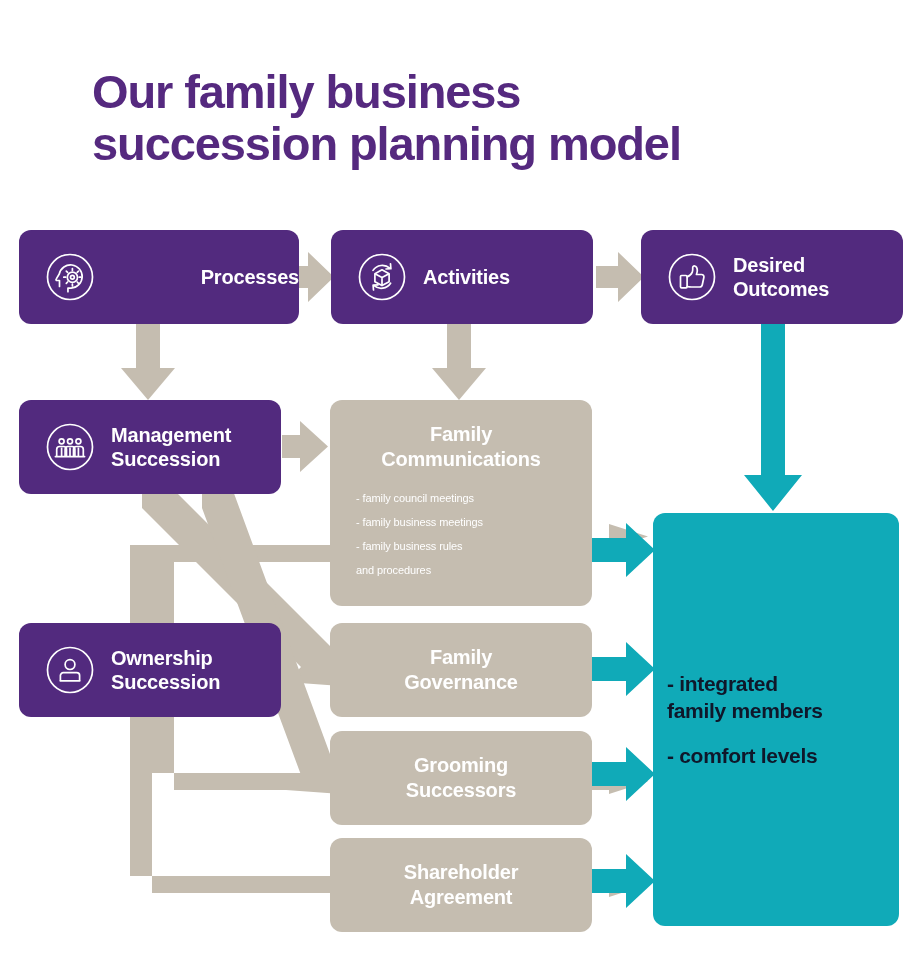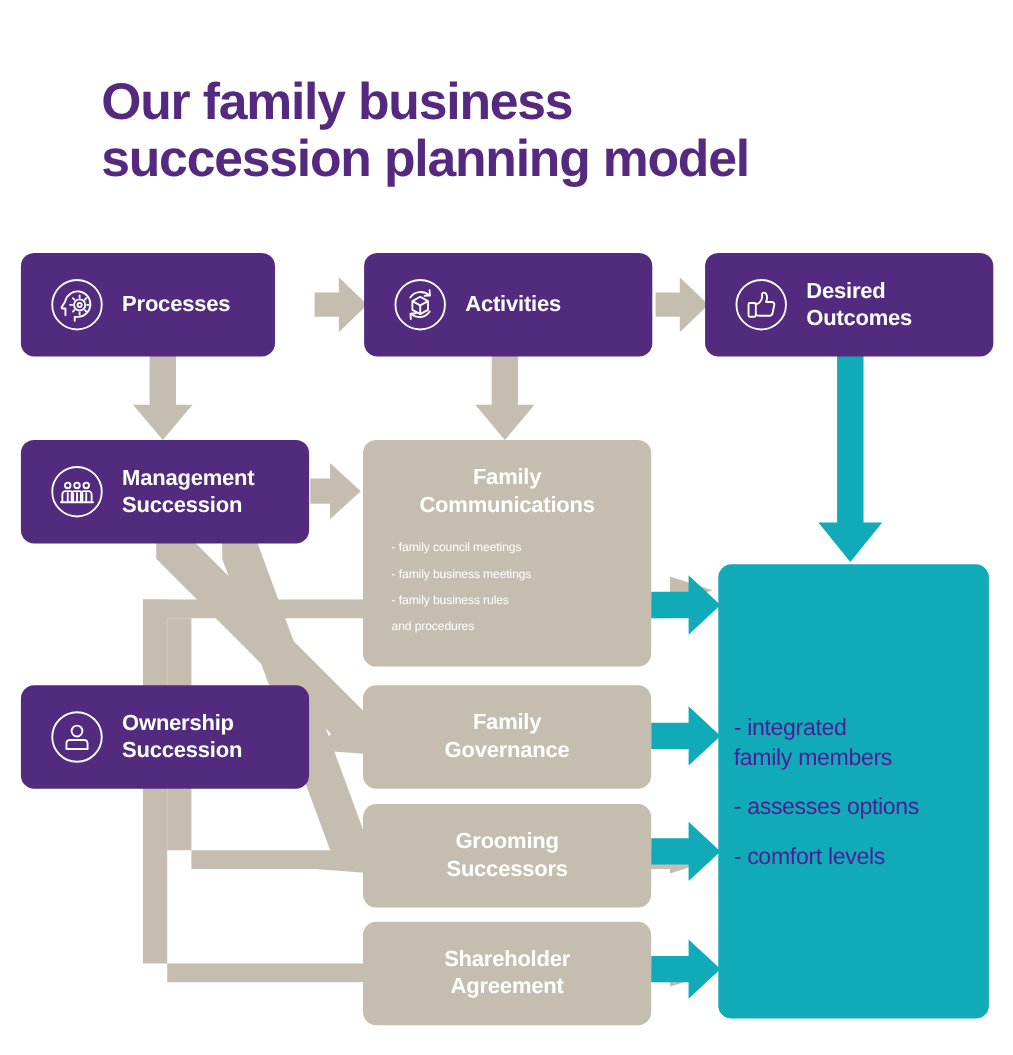--- a/index.html
+++ b/index.html
@@ -100,22 +100,22 @@
     height: 413px;
     background: #10aab8;
     border-radius: 12px;
     box-sizing: border-box;
     padding: 0 12px 0 14px;
     display: flex;
     flex-direction: column;
     justify-content: center;
   }
   .teal-item {
-    color: #4c1d95;
-    font-weight: normal;
+    color: #0f172a;
+    font-weight: bold;
     font-size: 21px;
     line-height: 27px;
     letter-spacing: -0.3px;
     white-space: pre-line;
     margin: 9px 0;
   }
 </style>
 </head>
 <body>
 
@@ -177,21 +177,21 @@
   <g>
     <path d="M592,869 L626,869 L626,854 L655,881 L626,908 L626,893 L592,893 Z" fill="#10aab8"></path>
   </g>
 </svg>
 
 <div class="title">
   <span class="ln">Our family business</span>
   <span class="ln">succession planning model</span>
 </div>
 
-<div class="box purple" style="left:19px; top:230px; width:231px; height:94px;">
+<div class="box purple" style="left:19px; top:230px; width:280px; height:94px;justify-content:flex-end;">
   <span class="icon-wrap">
     <svg viewBox="0 0 58 58" xmlns="http://www.w3.org/2000/svg" fill="none" stroke="#ffffff" stroke-width="1.7">
       <circle cx="29" cy="29" r="22.5"></circle>
       <path d="M18.5 38.5 v-6 h-2.6 a0.9 0.9 0 0 1 -0.75 -1.4 l3.1 -5.1 a11.6 11.6 0 1 1 11.9 14.1 h-3.2 v3.6" stroke-linejoin="round" stroke-linecap="round"></path>
       <circle cx="31.4" cy="29.2" r="5.1"></circle>
       <circle cx="31.4" cy="29.2" r="1.9"></circle>
       <path d="M31.4 22.4 v-1.8 M31.4 37.9 v-1.8 M38.2 29.2 h1.8 M22.8 29.2 h1.8
                M36.2 24.4 l1.3 -1.3 M25.3 35.3 l1.3 -1.3 M36.2 34 l1.3 1.3 M25.3 23.1 l1.3 1.3" stroke-linecap="round"></path>
     </svg>
   </span>
@@ -289,15 +289,14 @@
 <div class="box tan" style="left:330px; top:838px; width:262px; height:94px;">
   <div class="tan-inner">
     <div class="tan-title">Shareholder
 Agreement</div>
   </div>
 </div>
 
 <div class="teal-panel">
   <div class="teal-item">- integrated
   family members</div>
-  <div class="teal-item">- assesses options</div>
   <div class="teal-item">- comfort levels</div>
 </div>
 
 </body></html>

